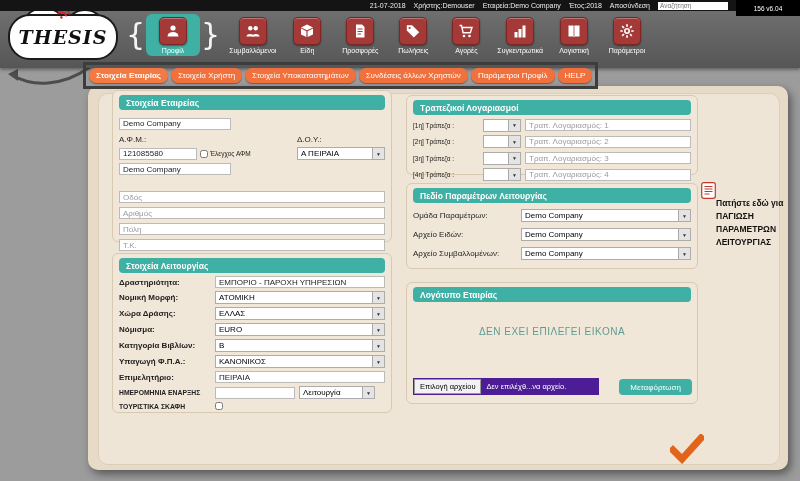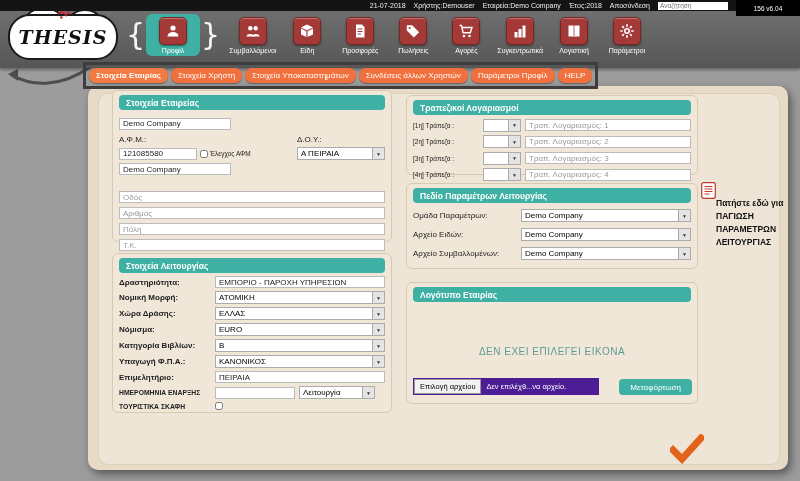--- a/index.html
+++ b/index.html
@@ -86,21 +86,21 @@
   .w36{width:38px;flex:none;}
   .w102{width:104px;flex:none;}
   .row3{display:grid;grid-template-columns:78px 1fr 88px;gap:3px;align-items:center;margin-top:3px;}
   .lblrow{margin-top:5px;}
   .grid2{display:grid;grid-template-columns:1fr;gap:4px 25px;margin-top:16px;}
   .afmcheck{display:flex;align-items:center;gap:2px;}
   .cb{width:8px;height:8px;margin:0;}
   .bankrow{margin-top:3.5px;}
   .paramrow{margin-top:6px;}
   
-  .noimg{color:#5e9c92;font-size:10px;text-align:center;margin-top:44px;letter-spacing:.5px;}
+  .noimg{color:#5e9c92;font-size:10px;text-align:center;margin-top:24px;letter-spacing:.5px;}
   .filestrip{position:absolute;left:6px;bottom:8px;display:flex;align-items:center;
     background:#4c1d95;height:17px;width:186px;}
   .choose{background:#f2f2f2;border:1px solid #999;font-size:7.5px;height:15px;margin:1px;
     padding:0 5px;font-family:inherit;cursor:pointer;white-space:nowrap;}
   .fstatus{color:#fff;font-size:7.5px;padding:0 4px;white-space:nowrap;overflow:hidden;}
   .upload{position:absolute;right:5px;bottom:8px;background:#3fb0a4;color:#fff;font-size:8px;
     padding:3.5px 11px;border-radius:4px;border:none;font-family:inherit;cursor:pointer;}
   
   .pin{position:absolute;left:613px;top:96px;cursor:pointer;}
   .annotation{position:absolute;left:628px;top:111px;width:78px;font-size:8.5px;font-weight:bold;

